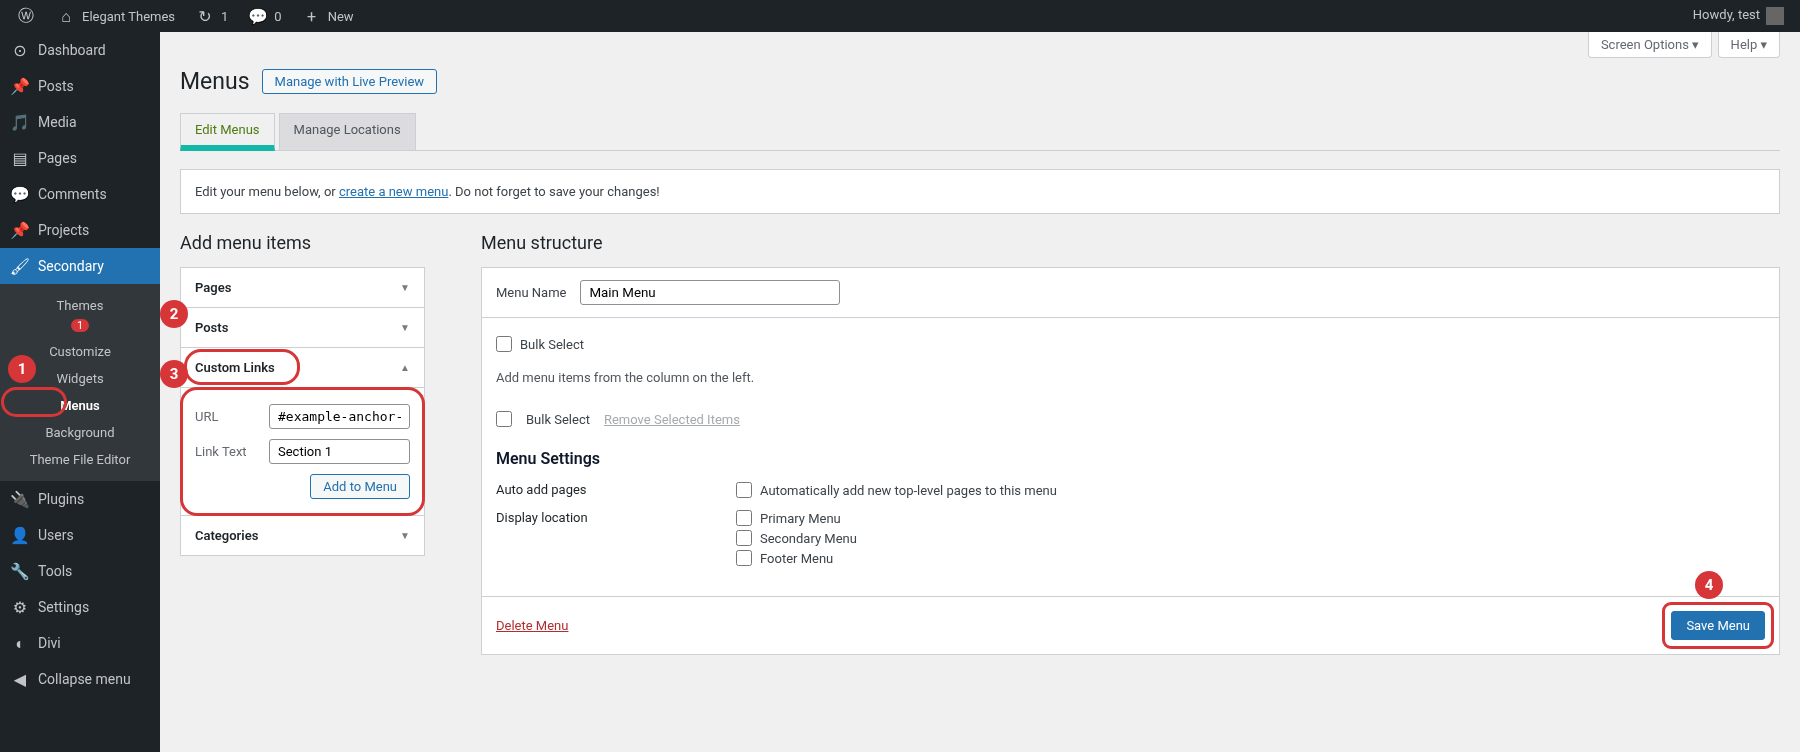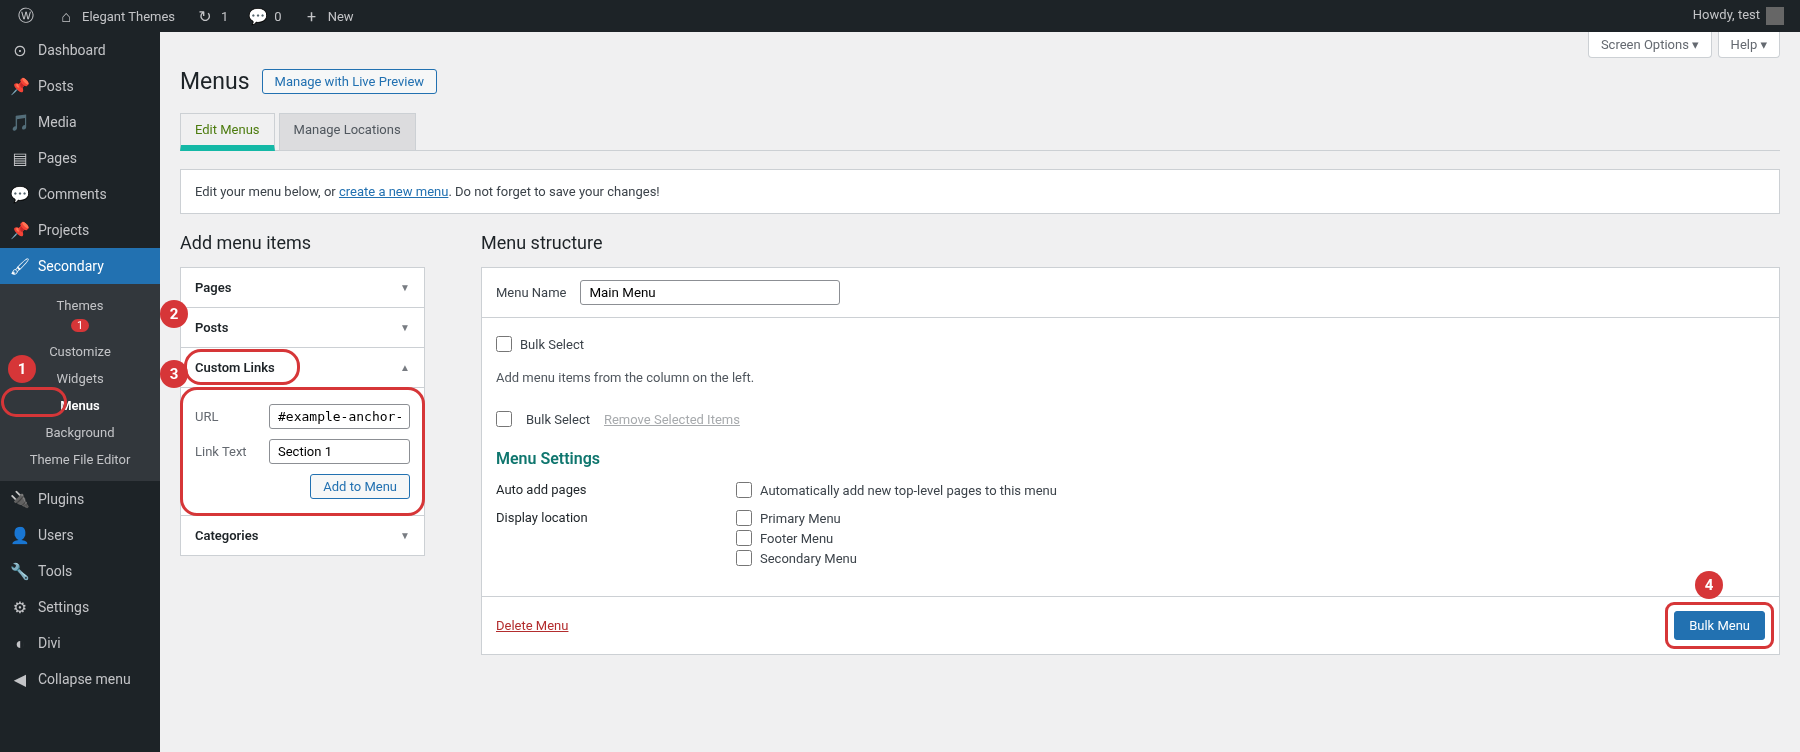--- a/index.html
+++ b/index.html
@@ -63,21 +63,21 @@
 
 .menu-name-row { background: #fff; border: 1px solid #ccd0d4; padding: 12px 14px; display: flex; align-items: center; gap: 14px; margin-bottom: 0; }
 .menu-name-row input { width: 260px; padding: 4px 8px; border: 1px solid #8c8f94; border-radius: 3px; }
 .menu-body { background: #fff; border: 1px solid #ccd0d4; border-top: none; padding: 18px 14px; }
 .bulk-row { display: flex; align-items: center; gap: 8px; margin-bottom: 18px; }
 .empty-msg { color: #50575e; margin-bottom: 26px; }
 .bulk-row2 { display: flex; align-items: center; gap: 14px; margin-bottom: 0; }
 .link-muted { color: #a7aaad; text-decoration: underline; cursor: default; }
 
 
-.settings-title { font-size: 16px; font-weight: 600; margin: 22px 0 14px 0; color: #0f766e; }
+.settings-title { font-size: 16px; font-weight: 600; margin: 22px 0 14px 0; color: #0f172a; }
 .settings-row { display: flex; margin-bottom: 8px; font-size: 13px; }
 .settings-row .label { width: 240px; color: #1d2327; }
 .settings-row .opts { flex: 1; }
 .settings-row .opt { display: flex; align-items: center; gap: 8px; margin-bottom: 4px; }
 
 
 .menu-footer { background: #fff; border: 1px solid #ccd0d4; border-top: none; padding: 14px; display: flex; justify-content: space-between; align-items: center; }
 .delete-link { color: #b32d2e; text-decoration: underline; cursor: pointer; }
 .btn-primary { background: #2271b1; color: #fff; border: 1px solid #2271b1; padding: 6px 14px; border-radius: 3px; cursor: pointer; font-size: 13px; }
 
@@ -293,34 +293,34 @@
           </div>
           <div class="settings-row">
             <div class="label">Display location</div>
             <div class="opts">
               <div class="opt">
                   <input type="checkbox" style="">
                   <span>Primary Menu</span>
                 </div>
               <div class="opt">
                   <input type="checkbox" style="">
-                  <span>Footer Menu</span>
+                  <span>Secondary Menu</span>
                 </div>
               <div class="opt">
                   <input type="checkbox" style="">
-                  <span>Secondary Menu</span>
+                  <span>Footer Menu</span>
                 </div>
             </div>
           </div>
         </div>
 
         <div class="menu-footer">
           <span class="delete-link">Delete Menu</span>
           <span style="position:relative;">
-            <button class="btn-primary">Bulk Menu</button>
+            <button class="btn-primary">Save Menu</button>
             <span class="ann-box-inline" style="position:absolute; left:-6px; top:-6px; right:-6px; bottom:-6px; border-radius:6px;"></span>
             <span class="ann-circle" style="top:-40px; right:42px;">4</span>
           </span>
         </div>
       </div>
     </div>
   </div>
 </div>
 
 </body></html>

